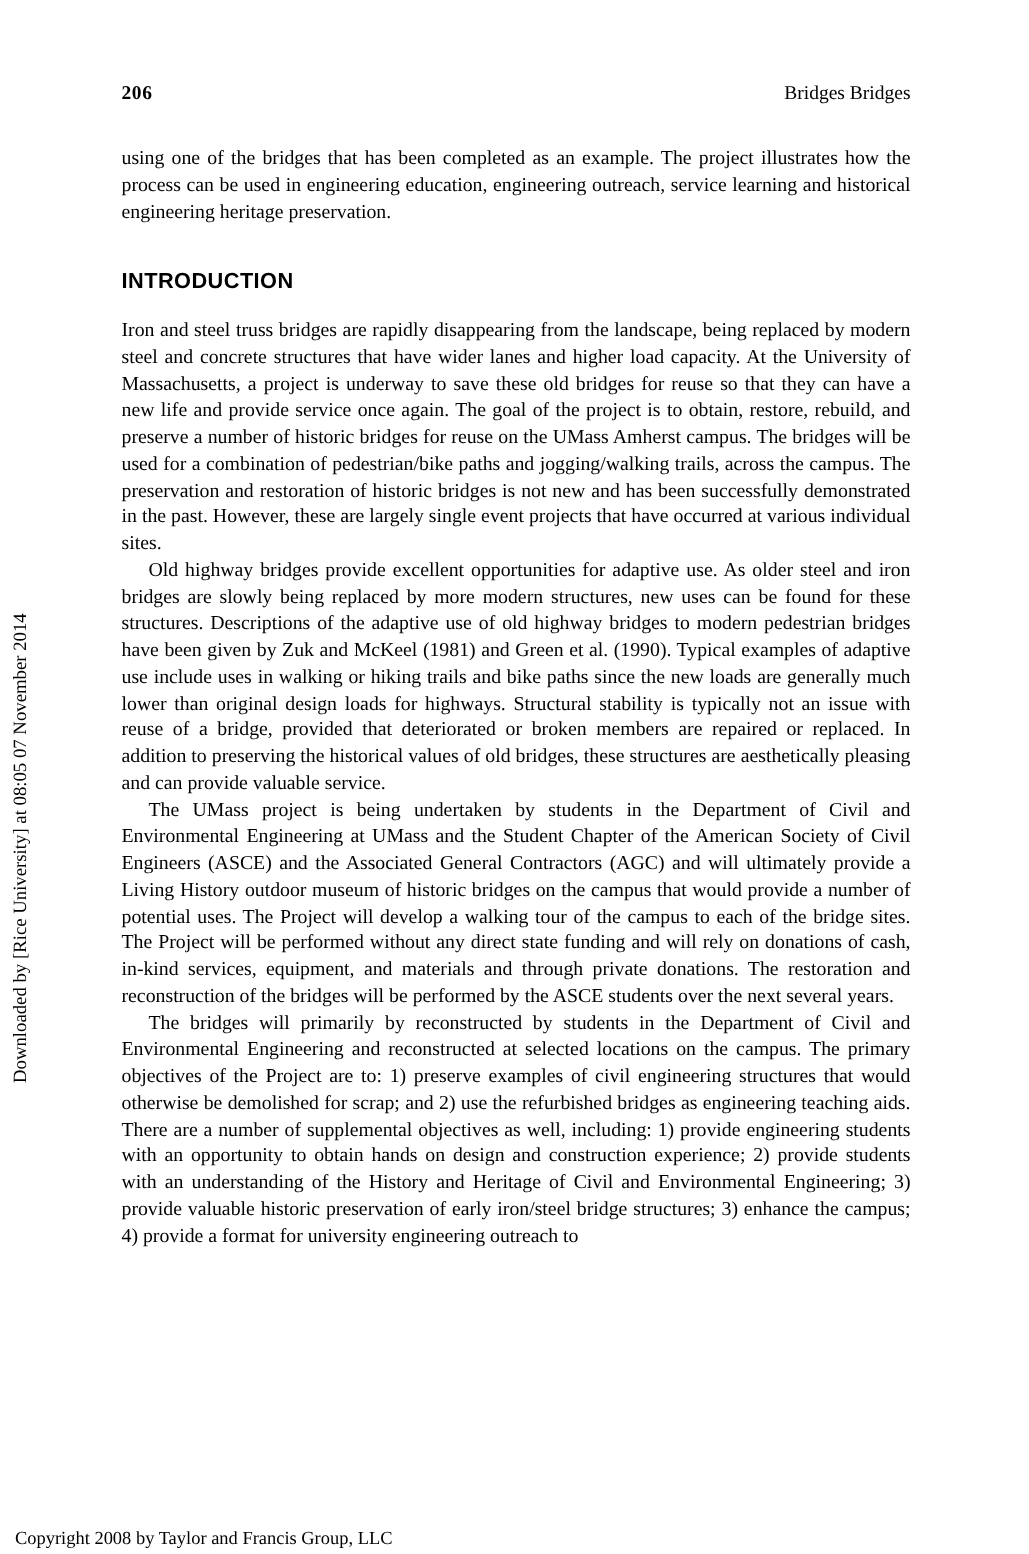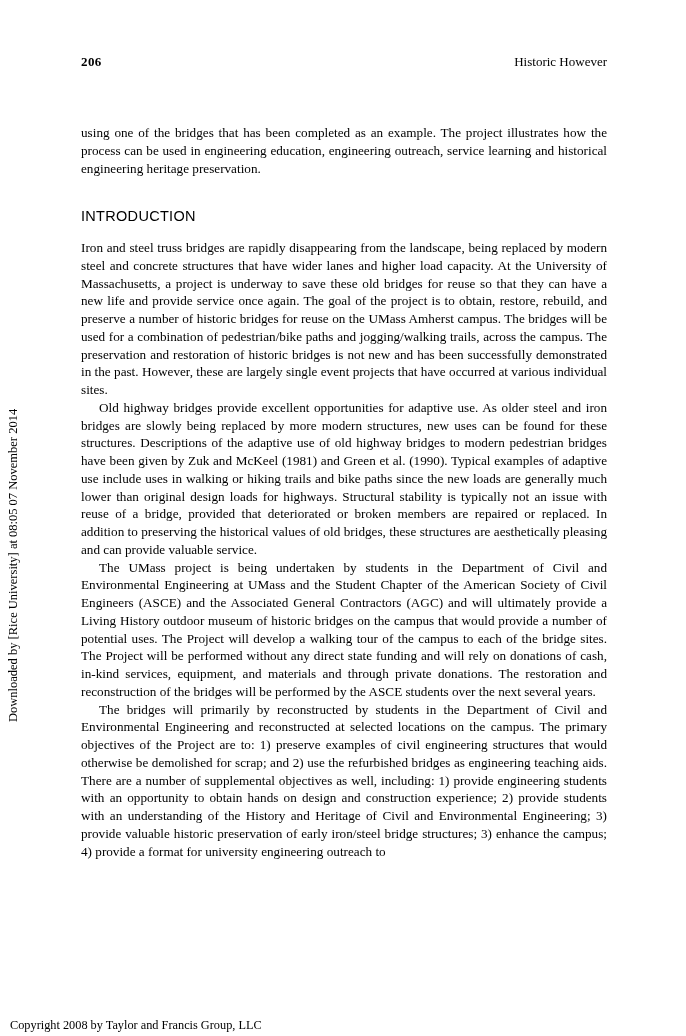--- a/index.html
+++ b/index.html
@@ -39,33 +39,32 @@
     font-weight: normal;
   }
   .text-block {
     position: absolute;
     top: 96px;
     left: 81px;
     width: 526px;
     font-size: 13.2px;
     line-height: 17.75px;
     text-align: justify;
-    margin-top: 28px;
   }
   .para {
     margin: 0;
     text-indent: 18px;
   }
   .para.no-indent {
     text-indent: 0;
   }
   .section-heading {
     font-family: "Liberation Sans", sans-serif;
     font-size: 14.5px;
-    font-weight: normal;
+    font-weight: bold;
     letter-spacing: 0.3px;
     margin: 31px 0 13px 0;
     text-align: left;
   }
   .watermark {
     position: absolute;
     left: 6px;
     top: 722px;
     transform: rotate(-90deg);
     transform-origin: 0 0;
@@ -82,21 +81,21 @@
     text-align: right;
   }
 </style>
 </head>
 <body>
 
 <div class="page">
 
   <div class="header">
     <span class="page-number">206</span>
-    <span class="running-title">Historic However</span>
+    <span class="running-title">Bridges Bridges</span>
   </div>
 
   <div class="watermark">Downloaded by [Rice University] at 08:05 07 November 2014</div>
 
   <div class="text-block">
     <p class="para no-indent">using one of the bridges that has been completed as an example. The project illustrates how the process can be used in engineering education, engineering outreach, service learning and historical engineering heritage preservation.</p>
 
     <h2 class="section-heading">INTRODUCTION</h2>
 
     <p class="para no-indent">Iron and steel truss bridges are rapidly disappearing from the landscape, being replaced by modern steel and concrete structures that have wider lanes and higher load capacity. At the University of Massachusetts, a project is underway to save these old bridges for reuse so that they can have a new life and provide service once again. The goal of the project is to obtain, restore, rebuild, and preserve a number of historic bridges for reuse on the UMass Amherst campus. The bridges will be used for a combination of pedestrian/bike paths and jogging/walking trails, across the campus. The preservation and restoration of historic bridges is not new and has been successfully demonstrated in the past. However, these are largely single event projects that have occurred at various individual sites.</p>

